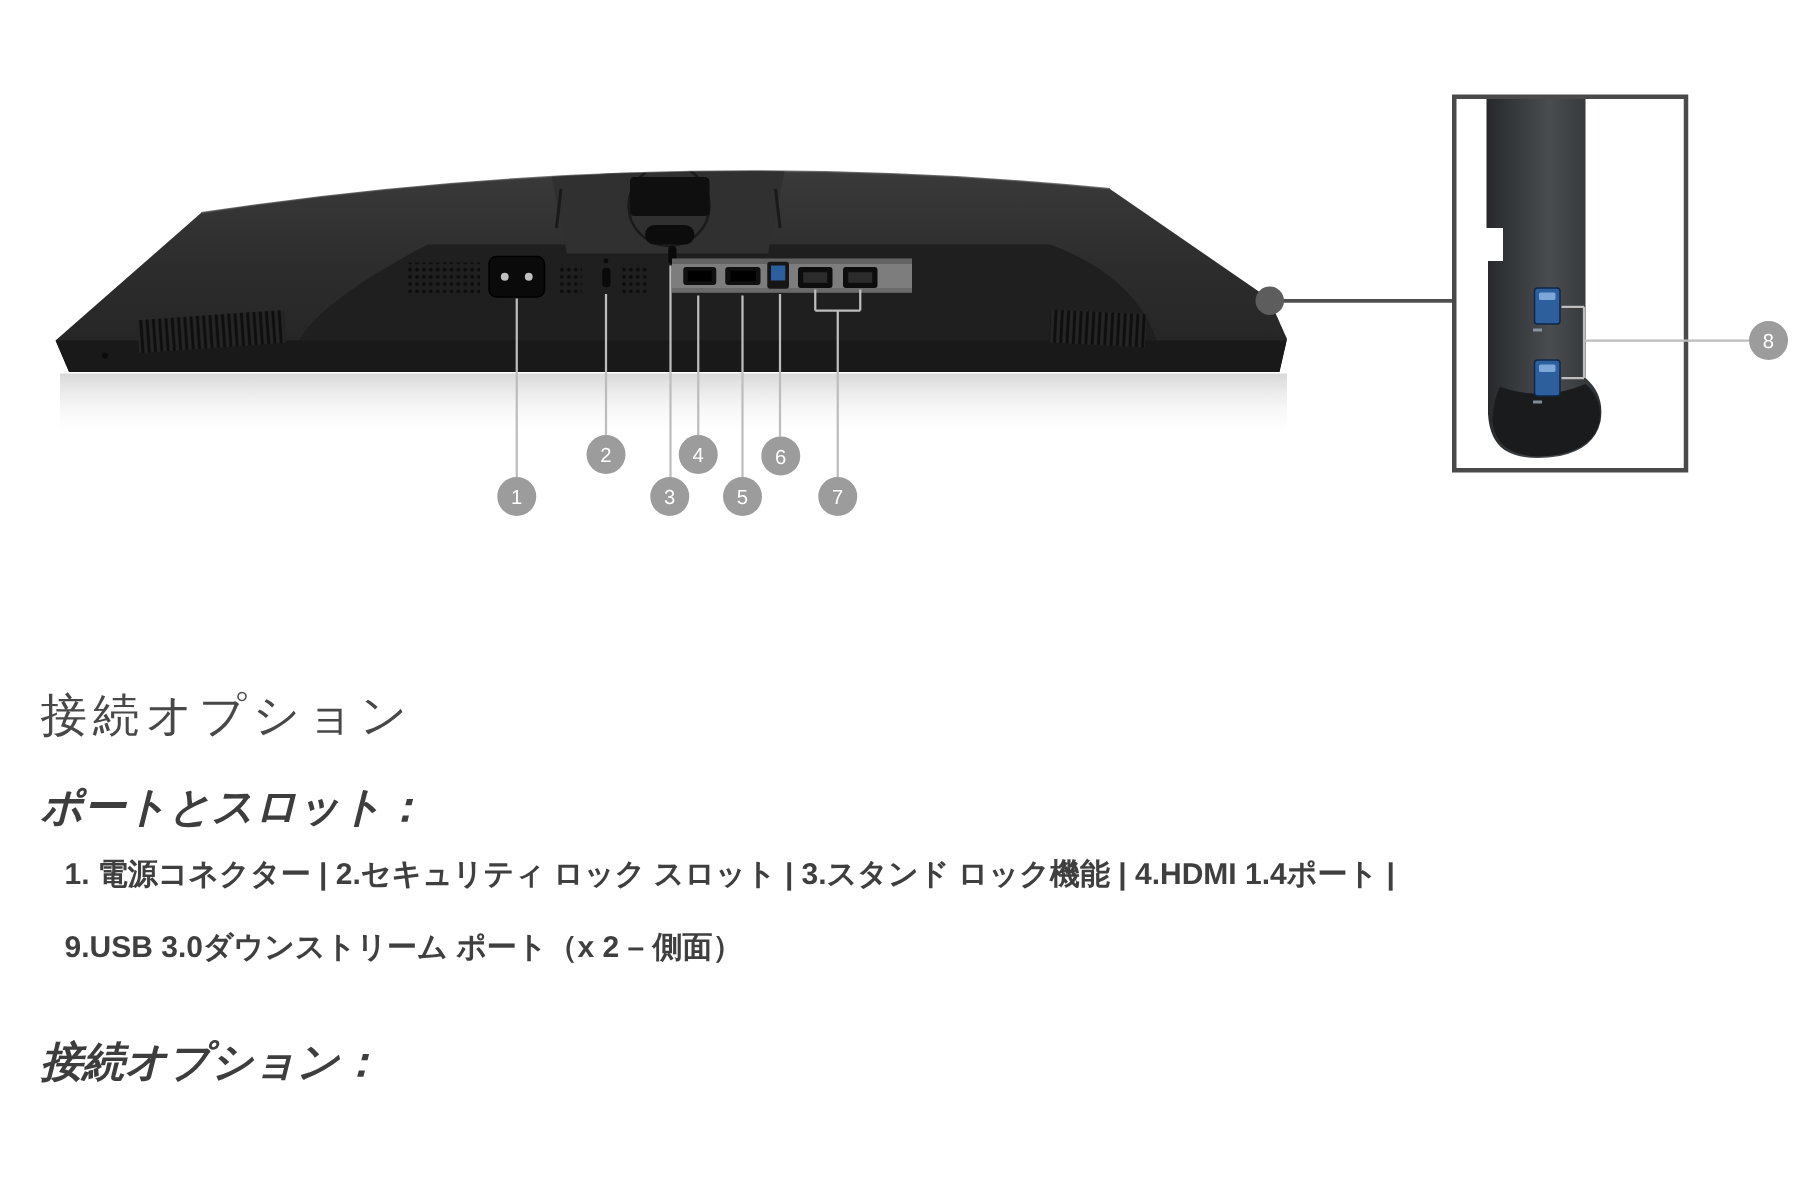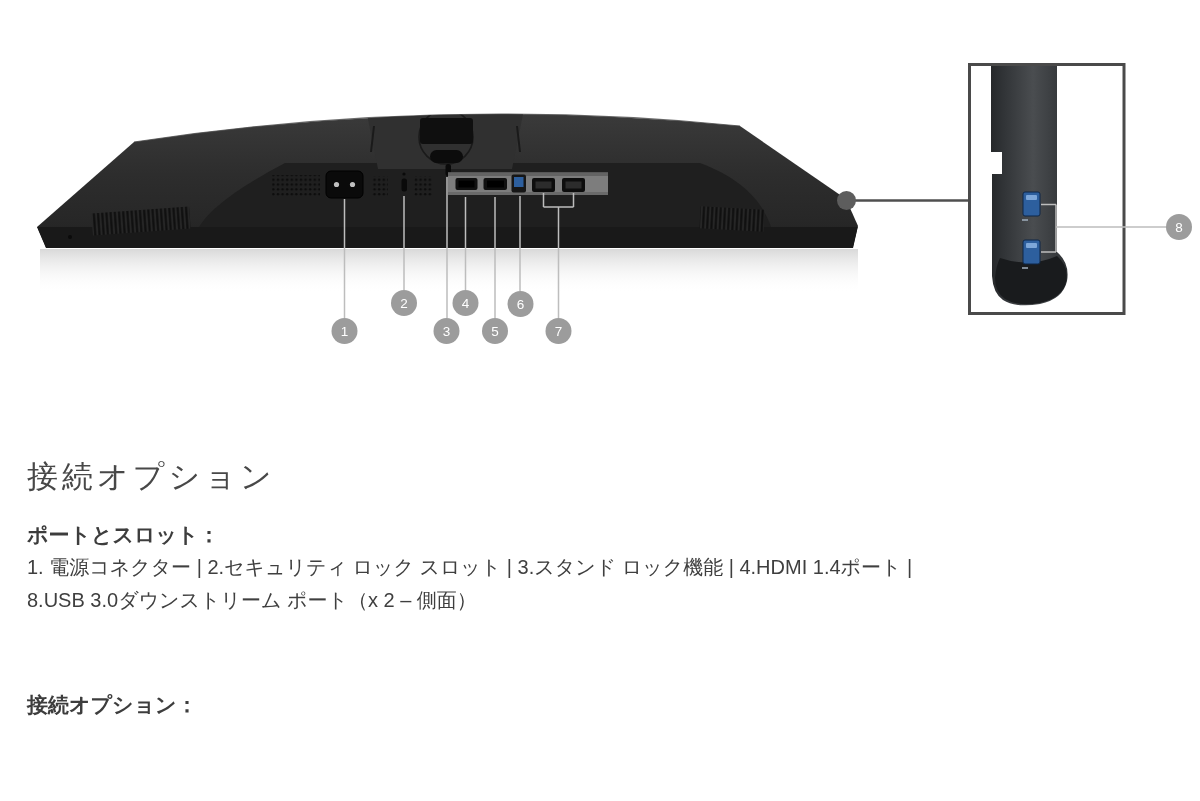--- a/index.html
+++ b/index.html
@@ -10,26 +10,26 @@
   }
   .stage{position:absolute;left:0;top:0;width:1200px;height:420px;}
   .stage svg{display:block;}
   .content{position:absolute;left:0;top:0;width:985px;height:801px;color:#3f3f3f;}
   .heading{
     position:absolute;left:27px;top:458px;margin:0;
     font-size:31px;font-weight:400;line-height:1.2;letter-spacing:4px;color:#484848;
   }
   .sec-title{
     position:absolute;left:27px;margin:0;
-    font-size:21px;font-weight:700;line-height:1.1;color:#3d3d3d;white-space:nowrap;
+    font-size:28px;font-weight:700;line-height:1.1;color:#3d3d3d;white-space:nowrap;font-style:italic;
   }
   .ports-title{top:523px;}
   .cables-title{top:693px;}
   .line-block{position:absolute;left:27px;margin:0;font-size:20px;line-height:32.5px;color:#3f3f3f;}
-  .line-block p{margin:0;white-space:nowrap;}
+  .line-block p{margin:16px;white-space:nowrap;font-weight:bold;}
   .ports-lines{top:551px;}
   .cables-lines{top:721px;}
 </style>
 </head>
 <body>
 
 <div class="stage">
 <svg width="1200" height="420" viewBox="0 0 1200 420">
   <defs>
     <linearGradient id="gBody" x1="0" y1="0" x2="0" y2="1">
@@ -173,17 +173,17 @@
   </g>
 </svg>
 </div>
 
 <main class="content">
   <h1 class="heading">接続オプション</h1>
 
   <p class="sec-title ports-title">ポートとスロット：</p>
   <div class="line-block ports-lines">
     <p>1. 電源コネクター | 2.セキュリティ ロック スロット | 3.スタンド ロック機能 | 4.HDMI 1.4ポート |</p>
-    <p>8.USB 3.0ダウンストリーム ポート（x 2 – 側面）</p>
+    <p>9.USB 3.0ダウンストリーム ポート（x 2 – 側面）</p>
   </div>
 
   <p class="sec-title cables-title">接続オプション：</p>
 </main>
 
 </body></html>

